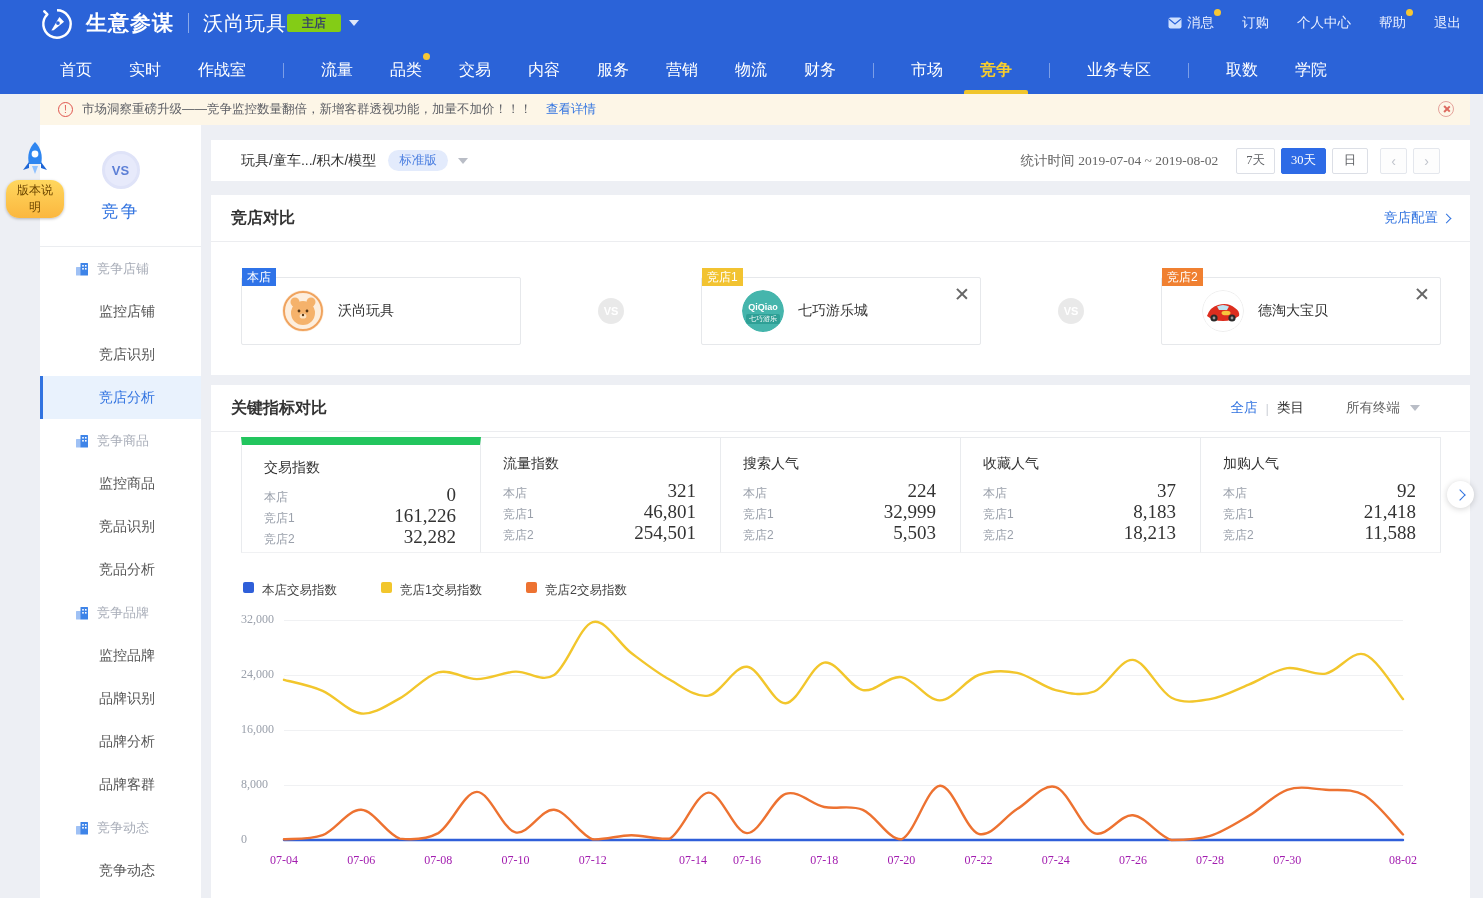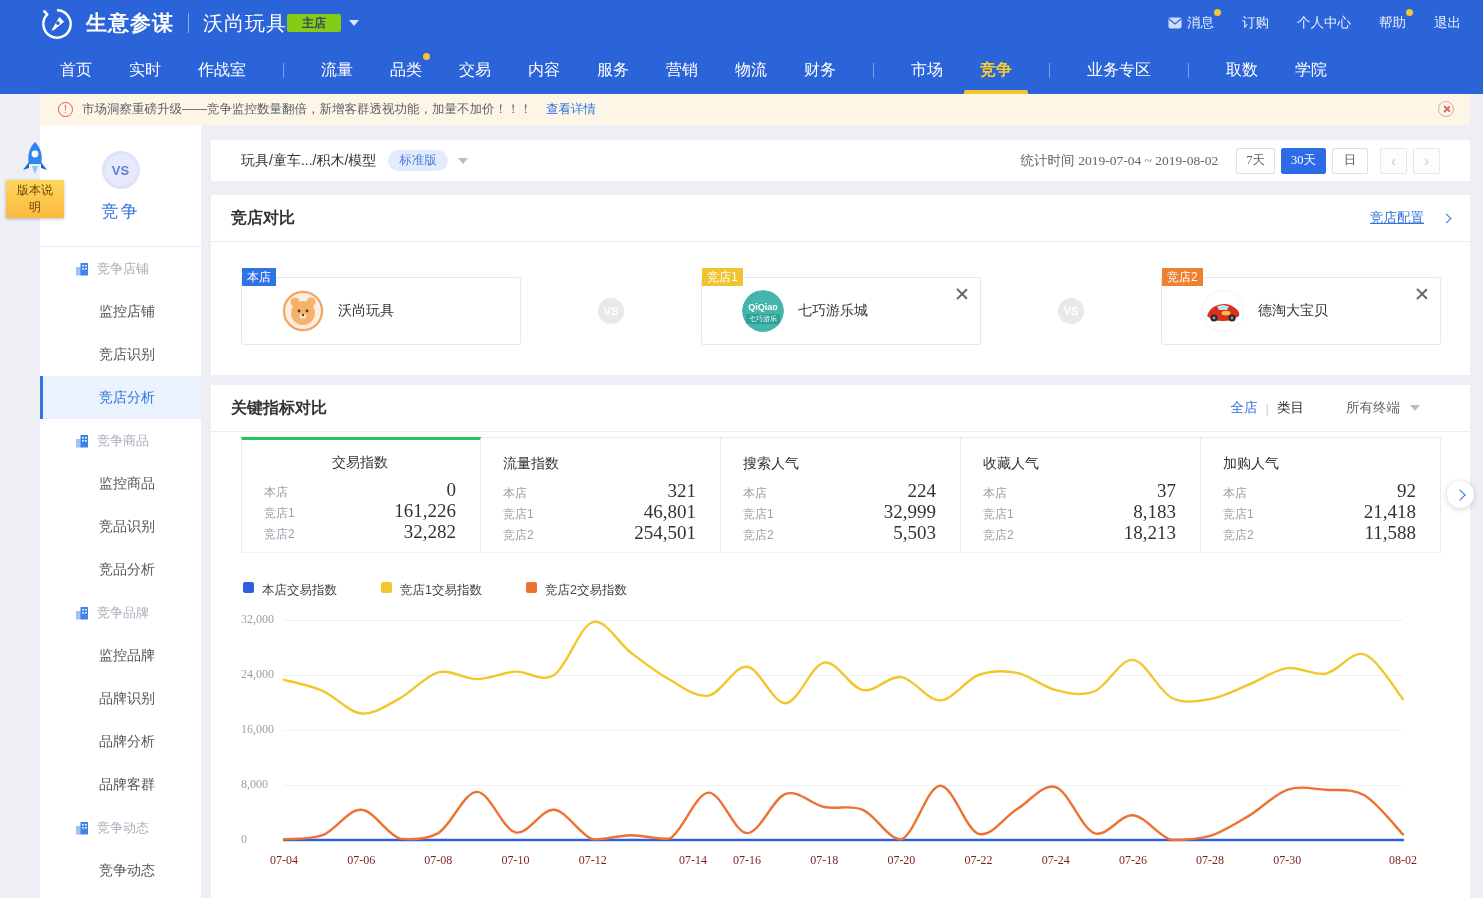--- a/index.html
+++ b/index.html
@@ -30,21 +30,21 @@
   .notice { position:absolute; left:40px; top:94px; width:1430px; height:31px; background:#fdf6e7; display:flex; align-items:center; padding:0 18px; z-index:10; }
   .notice-icon { width:15px; height:15px; border:1px solid #e0554e; border-radius:50%; color:#e0554e; font-size:10px; line-height:13px; text-align:center; flex:none; }
   .notice-text { color:#5e6066; font-size:12.5px; margin-left:9px; }
   .notice-link { color:#3173e0; font-size:12.5px; margin-left:14px; cursor:pointer; }
   .notice-close { position:absolute; right:16px; top:7px; width:16px; height:16px; border:1px solid #e5a29b; border-radius:50%; color:#dd6a5f; cursor:pointer; }
   .notice-close::before,.notice-close::after { content:""; position:absolute; left:7px; top:3px; width:1.5px; height:8px; background:#dd6a5f; }
   .notice-close::before { transform:rotate(45deg); } .notice-close::after { transform:rotate(-45deg); }
 
   
   .version-float { position:absolute; left:6px; top:140px; z-index:50; width:58px; text-align:center; }
-  .version-tip { display:inline-block; background:linear-gradient(#ffd75e,#fbb73f); border-radius:0; padding:2px 6px; font-size:12px; color:#6e4700; box-shadow:0 1px 3px rgba(0,0,0,.25); margin-top:-4px; }
+  .version-tip { display:inline-block; background:linear-gradient(#ffd75e,#fbb73f); border-radius:13px; padding:2px 6px; font-size:12px; color:#6e4700; box-shadow:0 1px 3px rgba(0,0,0,.25); margin-top:-4px; }
 
   
   .sidebar { position:absolute; left:40px; top:125px; width:161px; height:773px; background:#fff; z-index:5; }
   .vs-circle { width:38px; height:38px; border-radius:50%; background:#e7eafb; border:3px solid #dfe3f8; margin:26px auto 0; color:#5c7fd6; font-size:13px; font-weight:bold; display:flex; align-items:center; justify-content:center; }
   .module-label { text-align:center; color:#3173e0; font-size:17px; margin-top:11px; letter-spacing:2px; }
   .side-divider { border-top:1px solid #ebedf0; margin-top:23px; }
   .menu { margin-top:0; }
   .menu-group { height:43px; display:flex; align-items:center; padding-left:35px; gap:8px; }
   .menu-group .glabel { color:#a8adb8; font-size:13px; }
   .menu-item { position:relative; height:43px; display:flex; align-items:center; padding-left:59px; font-size:14px; color:#555; cursor:pointer; }
@@ -64,57 +64,57 @@
   .range-btn { min-width:36px; height:26px; padding:0 9px; border:1px solid #dcdfe6; background:#fff; color:#606266; font-size:12.5px; display:flex; align-items:center; justify-content:center; border-radius:2px; cursor:pointer; }
   .range-btn.active { background:#2e6be6; border-color:#2e6be6; color:#fff; }
   .pager { display:flex; gap:6px; margin-left:12px; }
   .pager-btn { width:27px; height:26px; border:1px solid #e4e7ed; background:#fdfdfd; color:#c0c4cc; font-size:14px; display:flex; align-items:center; justify-content:center; border-radius:2px; cursor:pointer; }
 
   .panel-head { height:47px; display:flex; align-items:center; padding:0 20px; border-bottom:1px solid #ecedf0; }
   .panel-title { font-size:16px; font-weight:bold; color:#333; }
 
   
   .compare-panel { left:211px; top:195px; width:1259px; height:180px; }
-  .config-link { margin-left:auto; color:#3173e0; font-size:13.5px; cursor:pointer; display:flex; align-items:center; gap:19px;text-decoration:underline; }
+  .config-link { margin-left:auto; color:#3173e0; font-size:13.5px; cursor:pointer; display:flex; align-items:center; gap:5px; }
   .chev-right { width:7px; height:7px; border-top:1.5px solid #3173e0; border-right:1.5px solid #3173e0; transform:rotate(45deg); }
   .shop-card { position:absolute; top:82px; width:280px; height:68px; border:1px solid #e6e8eb; border-radius:2px; display:flex; align-items:center; }
   .shop-tag { position:absolute; left:0; top:-10px; height:18px; line-height:18px; padding:0 5px; font-size:12px; color:#fff; }
   .shop-avatar { width:42px; height:42px; border-radius:50%; margin-left:40px; flex:none; overflow:hidden; }
   .shop-name-txt { margin-left:14px; font-size:14px; color:#333; }
   .card-close { position:absolute; right:10px; top:8px; width:16px; height:16px; cursor:pointer; }
   .card-close::before,.card-close::after { content:""; position:absolute; left:7px; top:1px; width:1.5px; height:14px; background:#666; }
   .card-close::before { transform:rotate(45deg); } .card-close::after { transform:rotate(-45deg); }
   .vs-badge { position:absolute; top:103px; width:26px; height:26px; border-radius:50%; background:#e9e9e9; color:#fff; font-size:11px; font-weight:bold; display:flex; align-items:center; justify-content:center; }
 
   
   .metrics-panel { left:211px; top:385px; width:1259px; height:513px; }
   .scope-links { margin-left:auto; display:flex; align-items:center; font-size:13.5px; }
   .scope { cursor:pointer; color:#333; }
   .scope.active { color:#3173e0; }
   .scope-sep { color:#d0d3da; margin:0 8px; }
   .terminal-sel { display:flex; align-items:center; color:#666; font-size:13.5px; margin-left:42px; margin-right:30px; cursor:pointer; }
   .tabs-row { position:absolute; left:30px; top:52px; display:flex; }
   .metric-tab { width:240px; height:116px; border-top:1px solid #e9ebee; border-right:1px solid #e9ebee; border-bottom:1px solid #f0f1f3; padding:17px 24px 0 22px; cursor:pointer; background:#fff; }
   .metric-tab:first-child { border-left:1px solid #e9ebee; }
-  .metric-tab.active { border-top:3px solid #22c55e; padding-top:14px;text-align:center; }
+  .metric-tab.active { border-top:8px solid #22c55e; padding-top:14px; }
   .metric-name { font-size:14px; color:#333; margin-bottom:7px; }
   .metric-row { display:flex; justify-content:space-between; align-items:baseline; height:21px; }
   .metric-row .lab { color:#9aa0ab; font-size:12px; }
   .metric-row .val { color:#333; font-size:19px; }
   .next-chevron { position:absolute; left:1236px; top:96px; width:27px; height:27px; border-radius:50%; background:#fff; box-shadow:0 1px 6px rgba(0,0,0,.18); display:flex; align-items:center; justify-content:center; cursor:pointer; }
   .next-chevron .chev-right { border-color:#3173e0; width:8px; height:8px; margin-left:-2px; }
 
   
   .legend { position:absolute; left:32px; top:197px; display:flex; gap:44px; }
   .legend-item { display:flex; gap:8px; cursor:pointer; }
   .legend-swatch { width:11px; height:11px; border-radius:2px; }
   .legend-label { font-size:12.5px; color:#444; }
   .ytick { position:absolute; left:30px; width:44px; font-size:12px; color:#9aa0ab; text-align:left; }
   .gridline { position:absolute; left:73px; width:1119px; height:1px; background:#f0f1f3; }
-  .xtick { position:absolute; top:468px; width:52px; text-align:center; font-size:12px; color:#7f1d1d; }
+  .xtick { position:absolute; top:468px; width:52px; text-align:center; font-size:12px; color:#a21caf; }
   .chart-svg { position:absolute; left:73px; top:225px; overflow:visible; }
 </style>
 </head>
 <body>
 
 <div class="topbar">
   <div class="brand-row">
     <svg class="logo" viewBox="0 0 36 36">
       <path d="M18 3.5 a14.5 14.5 0 1 1 -10.2 4.2 L4.5 4.5 l3.3 3.2" fill="none" stroke="#fff" stroke-width="2.6" stroke-linejoin="round"></path>
       <path d="M12 25 L20.5 10.5 L25.5 15.5 L14.5 24.5 Z" fill="#fff"></path>

